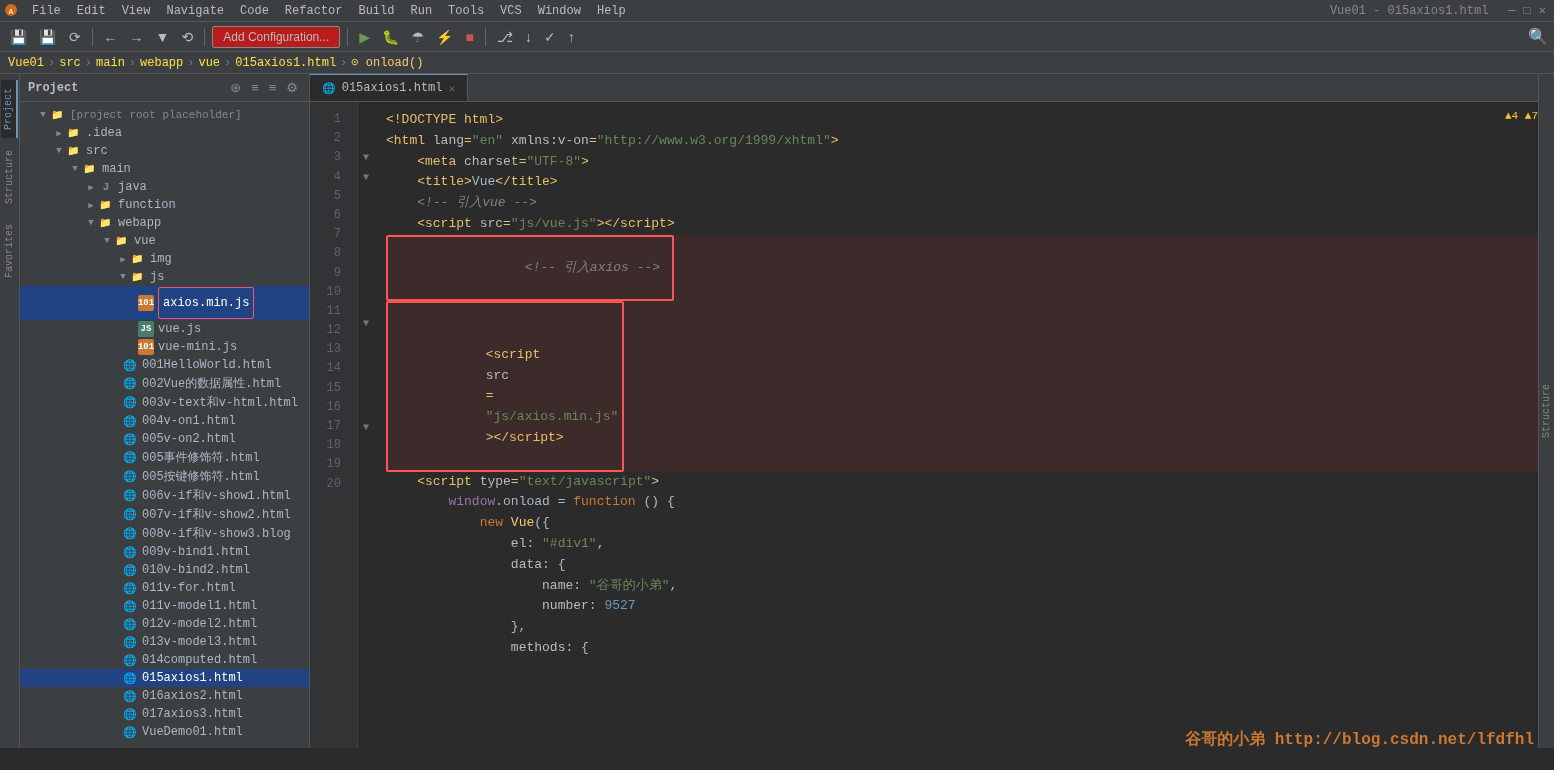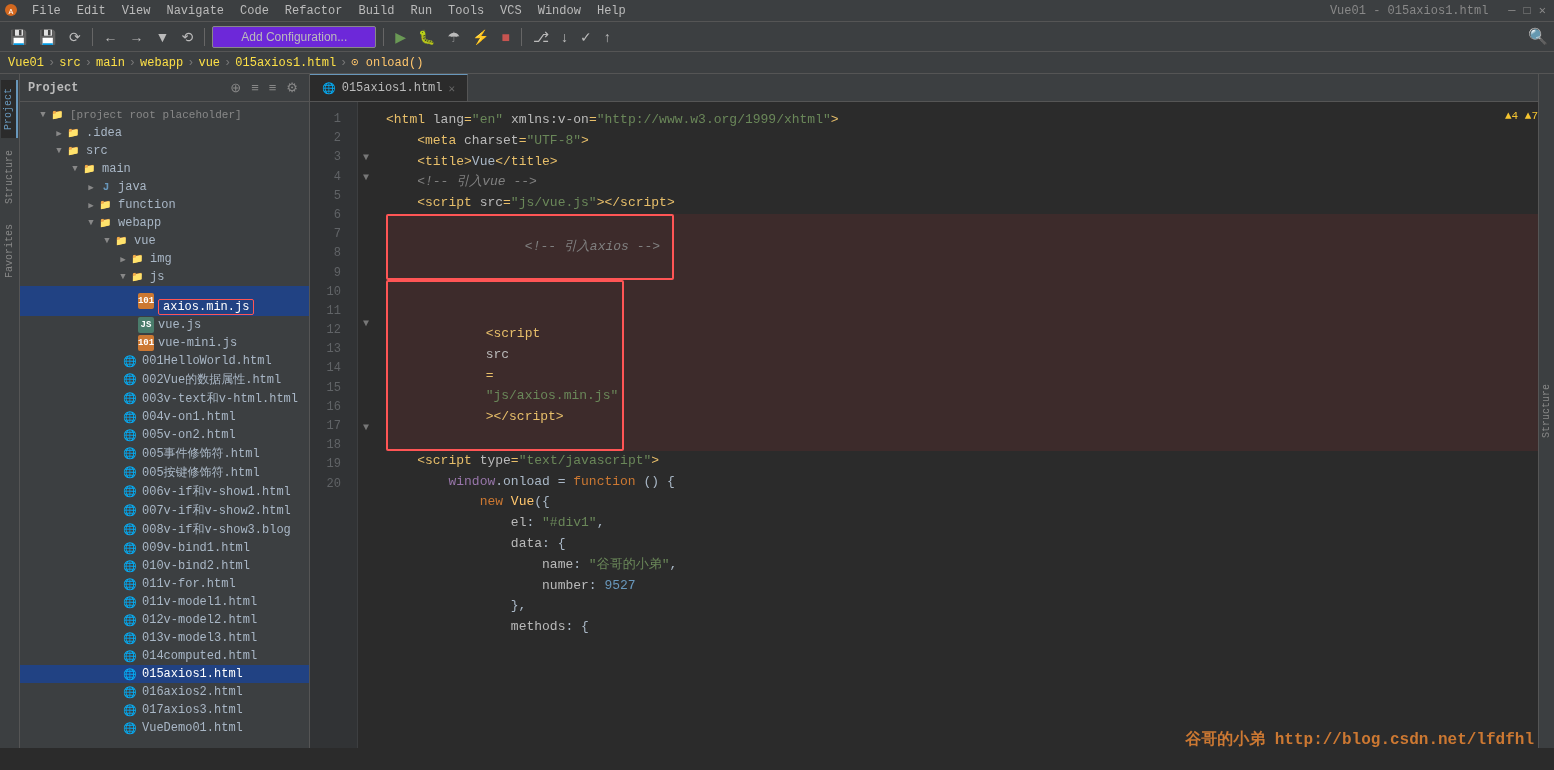--- a/index.html
+++ b/index.html
@@ -52,25 +52,25 @@
       padding: 2px 4px;
       border-radius: 2px;
     }
     .toolbar-sep {
       width: 1px;
       height: 18px;
       background: #666;
       margin: 0 3px;
     }
     .add-config-btn {
-      background: #6d28d9;
+      background: #b91c1c;
       border: 1px solid #888;
       color: #bbb;
       font-size: 12px;
-      padding: 3px 28px;
+      padding: 3px 10px;
       cursor: pointer;
       border-radius: 2px;
     }
     .search-icon-btn {
       margin-left: auto;
       background: none;
       border: none;
       color: #bbb;
       font-size: 16px;
       cursor: pointer;
@@ -485,21 +485,21 @@
       <div class="tree-item" style="background:#214283;">
         <span class="tree-indent"></span>
           <span class="tree-indent"></span>
           <span class="tree-indent"></span>
           <span class="tree-indent"></span>
           <span class="tree-indent"></span>
           <span class="tree-indent"></span>
           <span class="tree-indent"></span>
         <span class="tree-arrow" style="width:6px;"></span>
         <span class="tree-icon" style="background:#cc7832;color:#fff;font-size:9px;font-weight:bold;border-radius:2px;padding:0 2px;margin-right:4px;">101</span>
-        <span class="tree-label" style="color:#fff;border:1.5px solid #f55;border-radius:2px;padding:0 4px;margin-top:12px;">axios.min.js</span>
+        <span class="tree-label" style="color:#fff;border:1.5px solid #f55;border-radius:2px;padding:8px 4px;">axios.min.js</span>
       </div>
 
       <div class="tree-item">
         <span class="tree-indent"></span>
           <span class="tree-indent"></span>
           <span class="tree-indent"></span>
           <span class="tree-indent"></span>
           <span class="tree-indent"></span>
           <span class="tree-indent"></span>
           <span class="tree-indent"></span>
@@ -808,20 +808,23 @@
         <div style="height:20.8px;"></div>
         <div style="height:20.8px;color:#777;font-size:10px;text-align:center;">▼</div>
         <div style="height:20.8px;"></div>
         <div style="height:20.8px;"></div>
         <div style="height:20.8px;"></div>
         <div style="height:20.8px;"></div>
       </div>
 
       <div class="code-content">
 
+        <div class="code-line">
+          <span class="kw-tag">&lt;!DOCTYPE html&gt;</span>
+        </div>
 
 
         <div class="code-line">
           <span class="kw-tag">&lt;html </span>
           <span class="kw-attr">lang</span>
           <span class="kw-tag">=</span>
           <span class="kw-val">"en"</span>
           <span class="kw-tag"> </span>
           <span class="kw-attr">xmlns:v-on</span>
           <span class="kw-tag">=</span>

